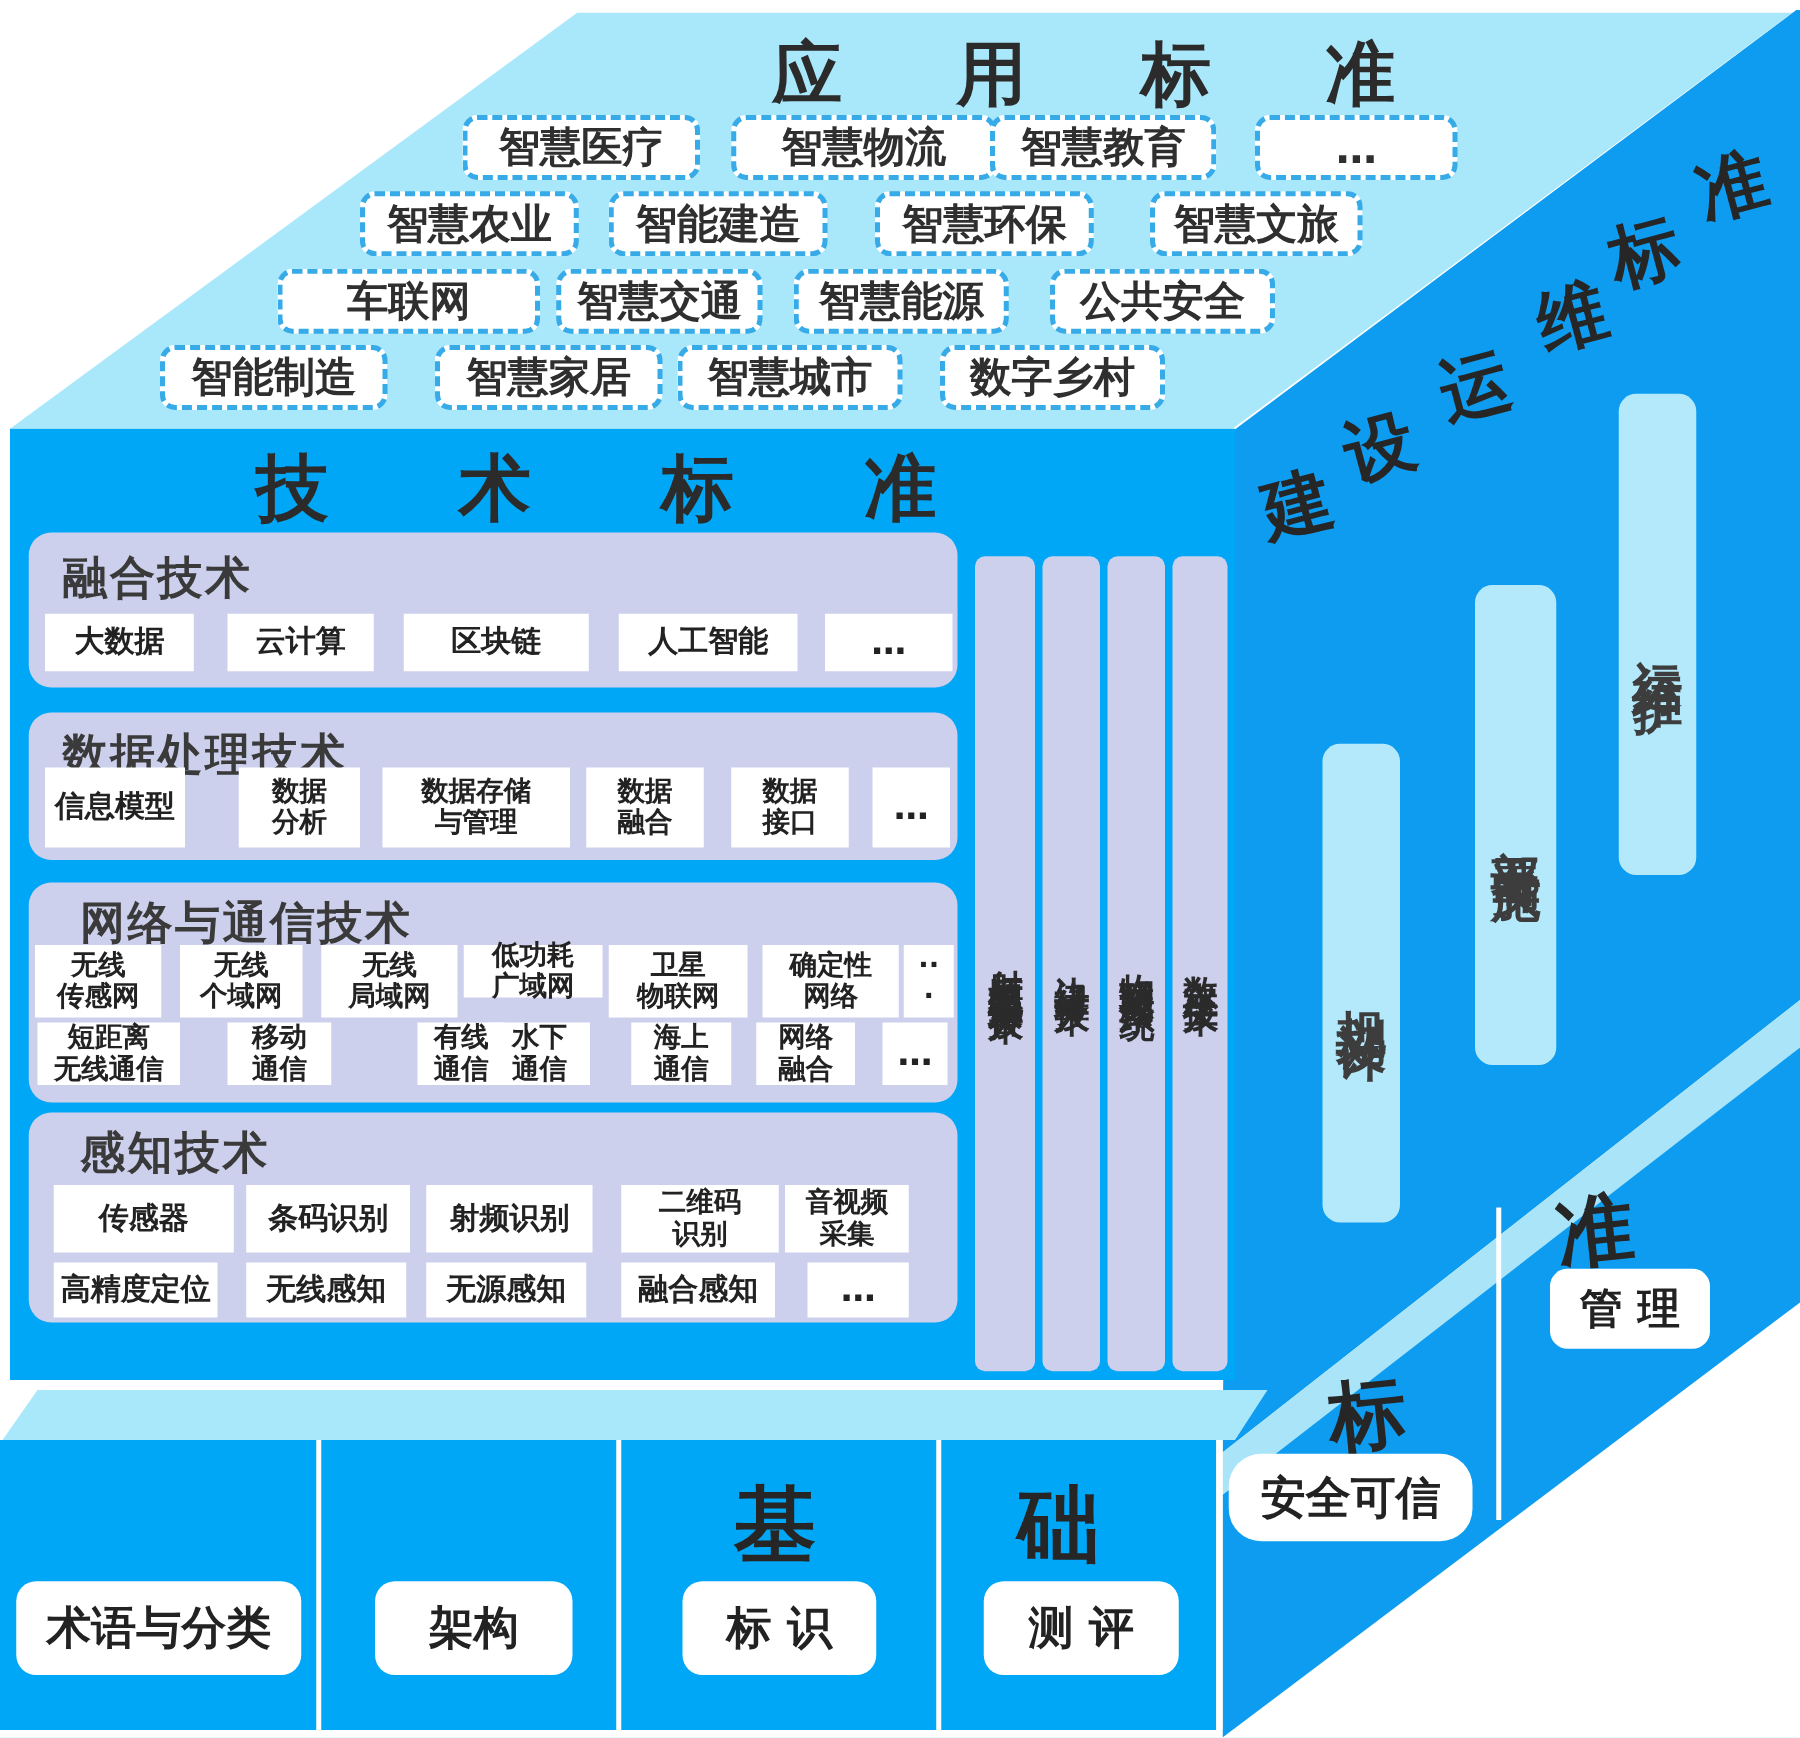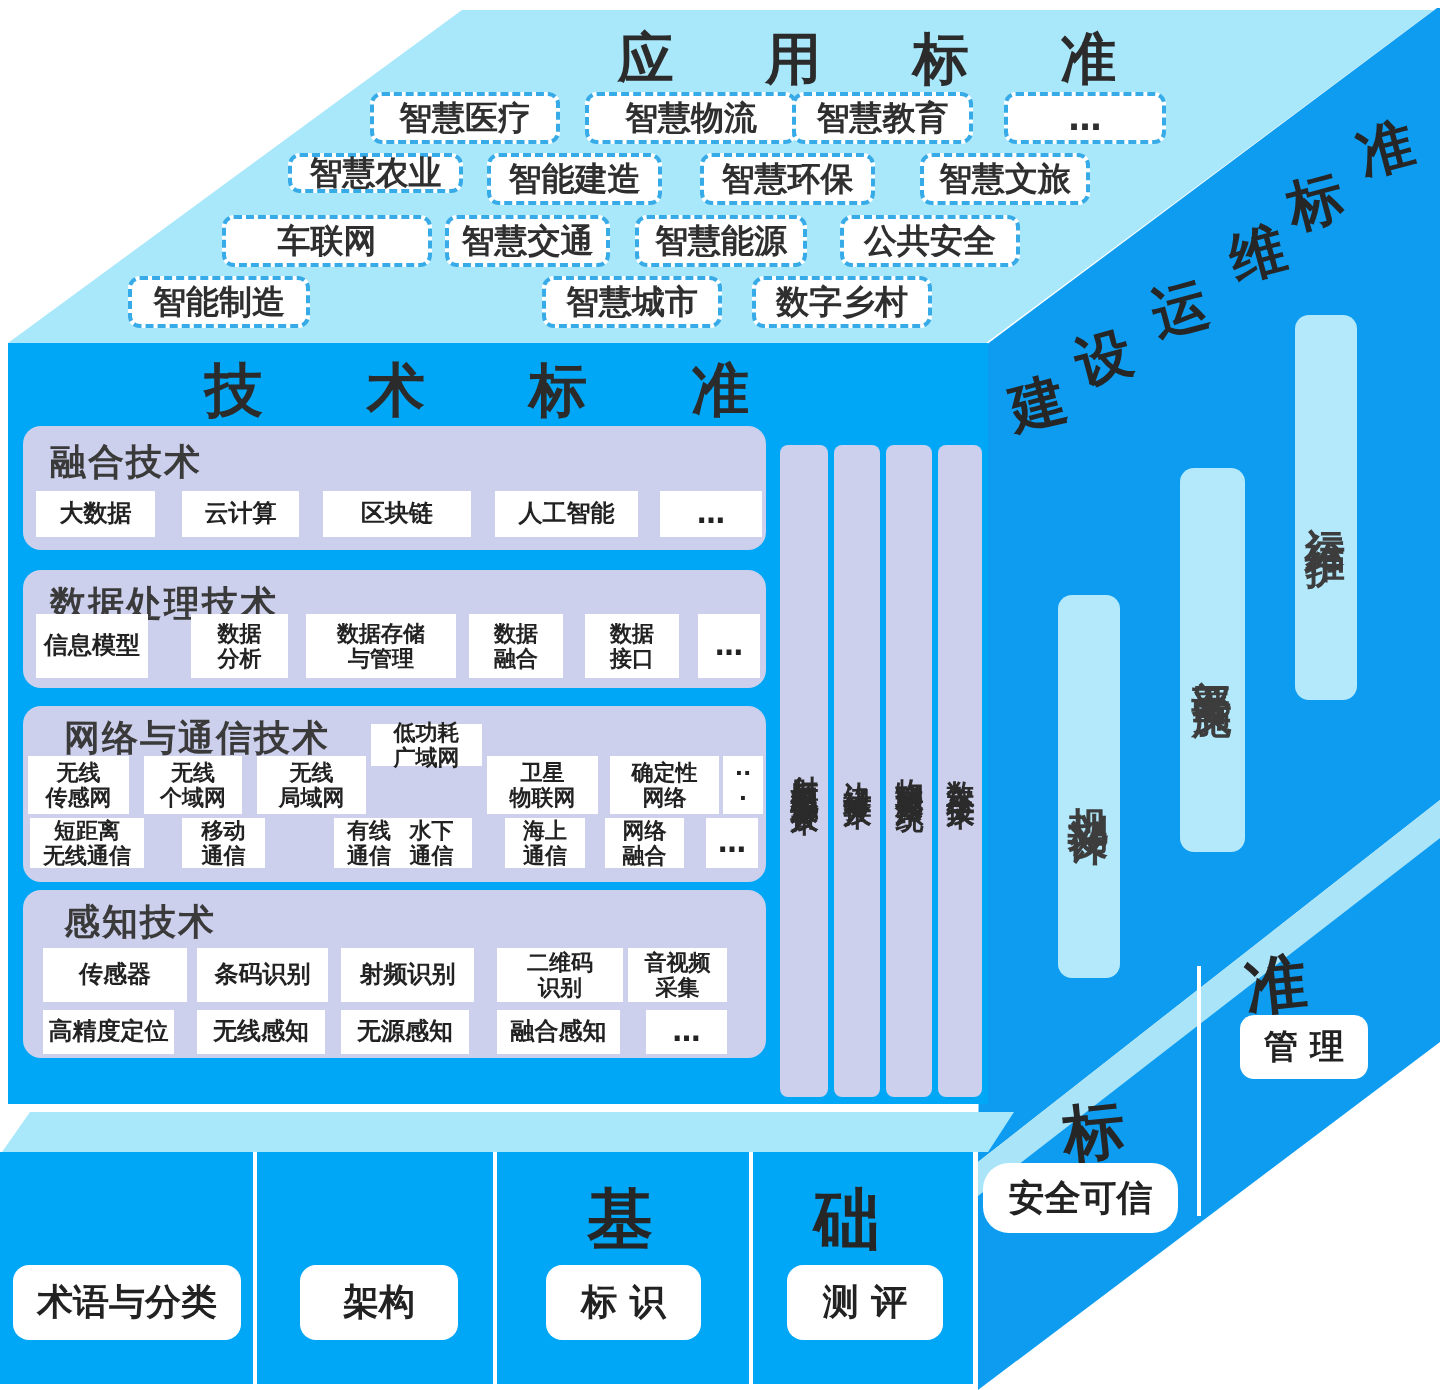--- a/index.html
+++ b/index.html
@@ -53,31 +53,32 @@
   <div class="vline" style="left:973px;top:1152px;width:5px;height:232px;"></div>
   <div class="vline" style="left:1197px;top:966px;width:4px;height:250px;"></div>
 
   <div class="big-title" style="left:460px;top:22px;width:850px;font-size:56px;letter-spacing:36px;">应 用 标 准</div>
 
   <div class="dbox" style="left:370px;top:92px;width:190px;height:52px;">智慧医疗</div>
   <div class="dbox" style="left:585px;top:92px;width:212px;height:52px;">智慧物流</div>
   <div class="dbox" style="left:792px;top:92px;width:181px;height:52px;">智慧教育</div>
   <div class="dbox" style="left:1004px;top:92px;width:162px;height:52px;">…</div>
 
-  <div class="dbox" style="left:288px;top:153px;width:175px;height:40px;">智慧农业</div>
+  <div class="dbox" style="left:288px;top:153px;width:175px;height:52px;">智慧农业</div>
   <div class="dbox" style="left:487px;top:153px;width:175px;height:52px;">智能建造</div>
   <div class="dbox" style="left:700px;top:153px;width:175px;height:52px;">智慧环保</div>
   <div class="dbox" style="left:920px;top:153px;width:170px;height:52px;">智慧文旅</div>
 
   <div class="dbox" style="left:222px;top:215px;width:210px;height:52px;">车联网</div>
   <div class="dbox" style="left:445px;top:215px;width:165px;height:52px;">智慧交通</div>
   <div class="dbox" style="left:635px;top:215px;width:172px;height:52px;">智慧能源</div>
   <div class="dbox" style="left:840px;top:215px;width:180px;height:52px;">公共安全</div>
 
   <div class="dbox" style="left:128px;top:276px;width:182px;height:52px;">智能制造</div>
+  <div class="dbox" style="left:348px;top:276px;width:182px;height:52px;">智慧家居</div>
   <div class="dbox" style="left:542px;top:276px;width:180px;height:52px;">智慧城市</div>
   <div class="dbox" style="left:752px;top:276px;width:180px;height:52px;">数字乡村</div>
 
   <div class="big-title" style="left:8px;top:352px;width:980px;font-size:58px;letter-spacing:42px;">技 术 标 准</div>
 
   <div class="panel" style="left:23px;top:426px;width:743px;height:124px;"></div>
   <div class="sec-label" style="left:50px;top:438px;">融合技术</div>
   <div class="wbox" style="left:36px;top:491px;width:119px;height:46px;">大数据</div>
   <div class="wbox" style="left:182px;top:491px;width:117px;height:46px;">云计算</div>
   <div class="wbox" style="left:323px;top:491px;width:148px;height:46px;">区块链</div>
@@ -98,21 +99,21 @@
   <div class="wbox dots" style="left:698px;top:614px;width:62px;height:64px;">…</div>
 
   <div class="panel" style="left:23px;top:706px;width:743px;height:176px;"></div>
   <div class="sec-label" style="left:64px;top:714px;">网络与通信技术</div>
   <div class="wbox two" style="left:28px;top:756px;width:101px;height:58px;">无线
 传感网</div>
   <div class="wbox two" style="left:144px;top:756px;width:98px;height:58px;">无线
 个域网</div>
   <div class="wbox two" style="left:257px;top:756px;width:109px;height:58px;">无线
 局域网</div>
-  <div class="wbox two" style="left:371px;top:724px;width:111px;height:42px;">低功耗
+  <div class="wbox two" style="left:371px;top:756px;width:111px;height:42px;">低功耗
 广域网</div>
   <div class="wbox two" style="left:487px;top:756px;width:111px;height:58px;">卫星
 物联网</div>
   <div class="wbox two" style="left:610px;top:756px;width:109px;height:58px;">确定性
 网络</div>
   <div class="wbox two" style="left:723px;top:756px;width:40px;height:58px;">··
 ·</div>
   <div class="wbox two" style="left:30px;top:818px;width:114px;height:50px;">短距离
 无线通信</div>
   <div class="wbox two" style="left:182px;top:818px;width:83px;height:50px;">移动

